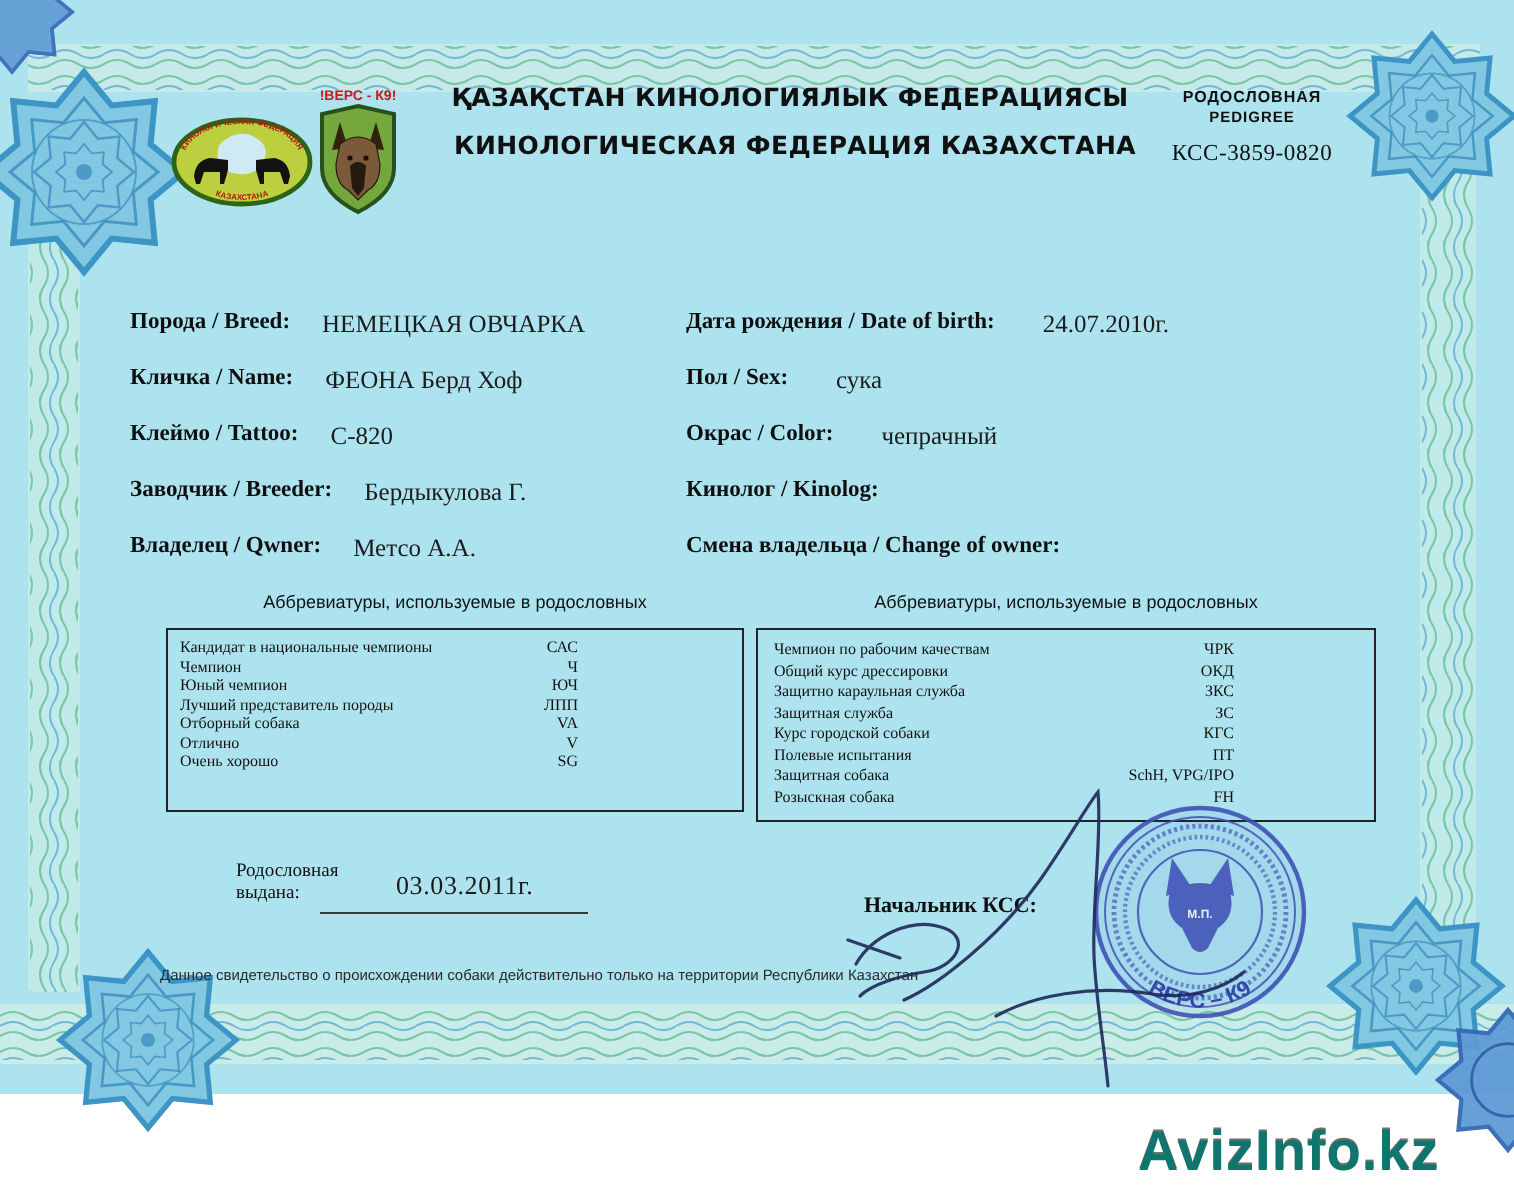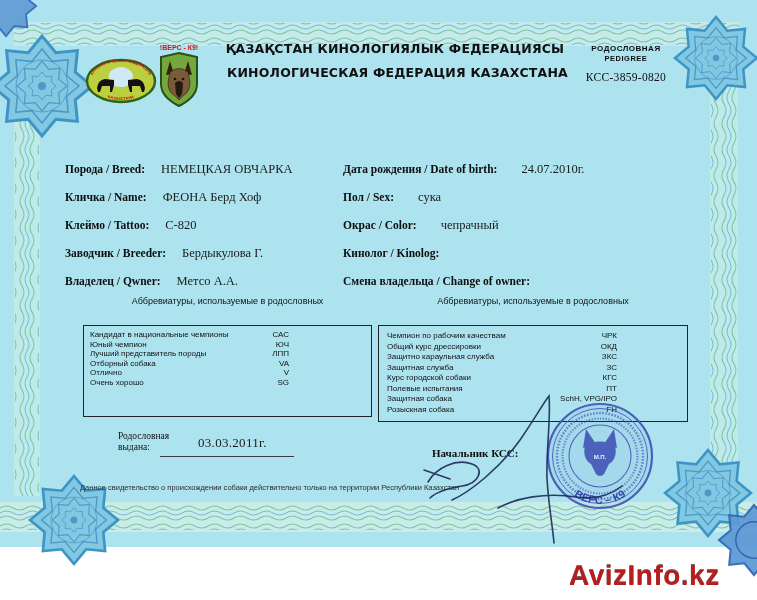--- a/index.html
+++ b/index.html
@@ -21,32 +21,32 @@
   .ped .num{font-family:"Liberation Serif",serif;font-size:11.5px;margin-top:8px;letter-spacing:.3px;}
 
   
   .logo-fci{position:absolute;left:84px;top:54px;}
   .logo-vers{position:absolute;left:156px;top:42px;}
 
   
   .fcol{position:absolute;}
   .col-l{left:65px;top:155px;width:280px;}
   .col-r{left:343px;top:155px;width:345px;}
-  .frow{display:flex;align-items:center;height:28px;gap:16px;white-space:nowrap;}
+  .frow{display:flex;align-items:flex-start;height:28px;gap:16px;white-space:nowrap;}
   .col-r .frow{gap:24px;}
   .frow span[data-name="label"]{font-family:"Liberation Serif",serif;font-weight:bold;font-size:11.5px;color:#0e0e0e;}
   .frow span[data-name="value"]{font-family:"Liberation Serif",serif;font-size:12.5px;color:#1b1b1b;}
 
   
   .tbl{position:absolute;color:#111;}
   .tblL{left:83px;top:296px;width:289px;}
   .tblR{left:378px;top:296px;width:310px;}
-  .tbl-title{text-align:center;font-size:9px;padding-bottom:19px;}
+  .tbl-title{text-align:center;font-size:9px;padding-bottom:8px;}
   .tblL .tbl-title{border-bottom:1px solid #222;}
-  .tbl-box{border:1px solid #222;}
+  .tbl-box{border:1px solid #222;font-family:Liberation Serif, serif;}
   .tblL .tbl-box{border-top:none;height:86px;padding:4px 6px 0 6px;}
   .tblR .tbl-box{height:90px;padding:5px 8px 0 8px;}
   .trow{display:flex;justify-content:space-between;font-size:8px;}
   .tblL .trow{line-height:9.55px;padding-right:76px;}
   .tblR .trow{line-height:10.5px;padding-right:62px;gap:20px;}
   .trow span[data-name="abbr"]{text-align:right;}
 
   
   .issue-label{position:absolute;left:118px;top:431px;font-family:"Liberation Serif",serif;
                font-size:9.5px;line-height:11px;color:#111;}
@@ -54,21 +54,21 @@
               font-size:13px;color:#1a1a1a;letter-spacing:.3px;}
   .issue-line{position:absolute;left:160px;top:456px;width:134px;border-top:1.2px solid #3a3a3a;}
   .chief{position:absolute;left:432px;top:447px;font-family:"Liberation Serif",serif;
          font-weight:bold;font-size:11px;color:#0e0e0e;}
   .stamp{position:absolute;left:544px;top:399px;}
   .sig{position:absolute;left:405px;top:382px;}
 
   .footer-note{position:absolute;left:80px;top:483px;font-size:7.5px;color:#2a2a2a;}
 
   .watermark{position:absolute;left:569px;top:560px;font-size:28px;font-weight:bold;
-             color:#b91c1c;letter-spacing:.5px;
+             color:#0f766e;letter-spacing:.5px;
              text-shadow:0 -1px 0 #6f6f6f,0 1px 1px #ffffff;}
 </style>
 </head>
 <body>
 
 <div class="stage" data-name="scanned-pedigree-certificate">
   <div class="cert" data-name="certificate-paper"></div>
 
   <svg class="deco" width="757" height="600" data-name="guilloche-border">
     <defs>
@@ -223,20 +223,24 @@
       </div>
 
     <div class="tbl tblL" data-name="abbreviations-table-left">
       <div class="tbl-title" data-name="table-title">Аббревиатуры, используемые в родословных</div>
       <div class="tbl-box" data-name="table-body">
           <div class="trow" data-name="abbr-row">
             <span data-name="name">Кандидат в национальные чемпионы</span>
             <span data-name="abbr">САС</span>
           </div>
           <div class="trow" data-name="abbr-row">
+            <span data-name="name">Чемпион</span>
+            <span data-name="abbr">Ч</span>
+          </div>
+          <div class="trow" data-name="abbr-row">
             <span data-name="name">Юный чемпион</span>
             <span data-name="abbr">ЮЧ</span>
           </div>
           <div class="trow" data-name="abbr-row">
             <span data-name="name">Лучший представитель породы</span>
             <span data-name="abbr">ЛПП</span>
           </div>
           <div class="trow" data-name="abbr-row">
             <span data-name="name">Отборный собака</span>
             <span data-name="abbr">VA</span>

